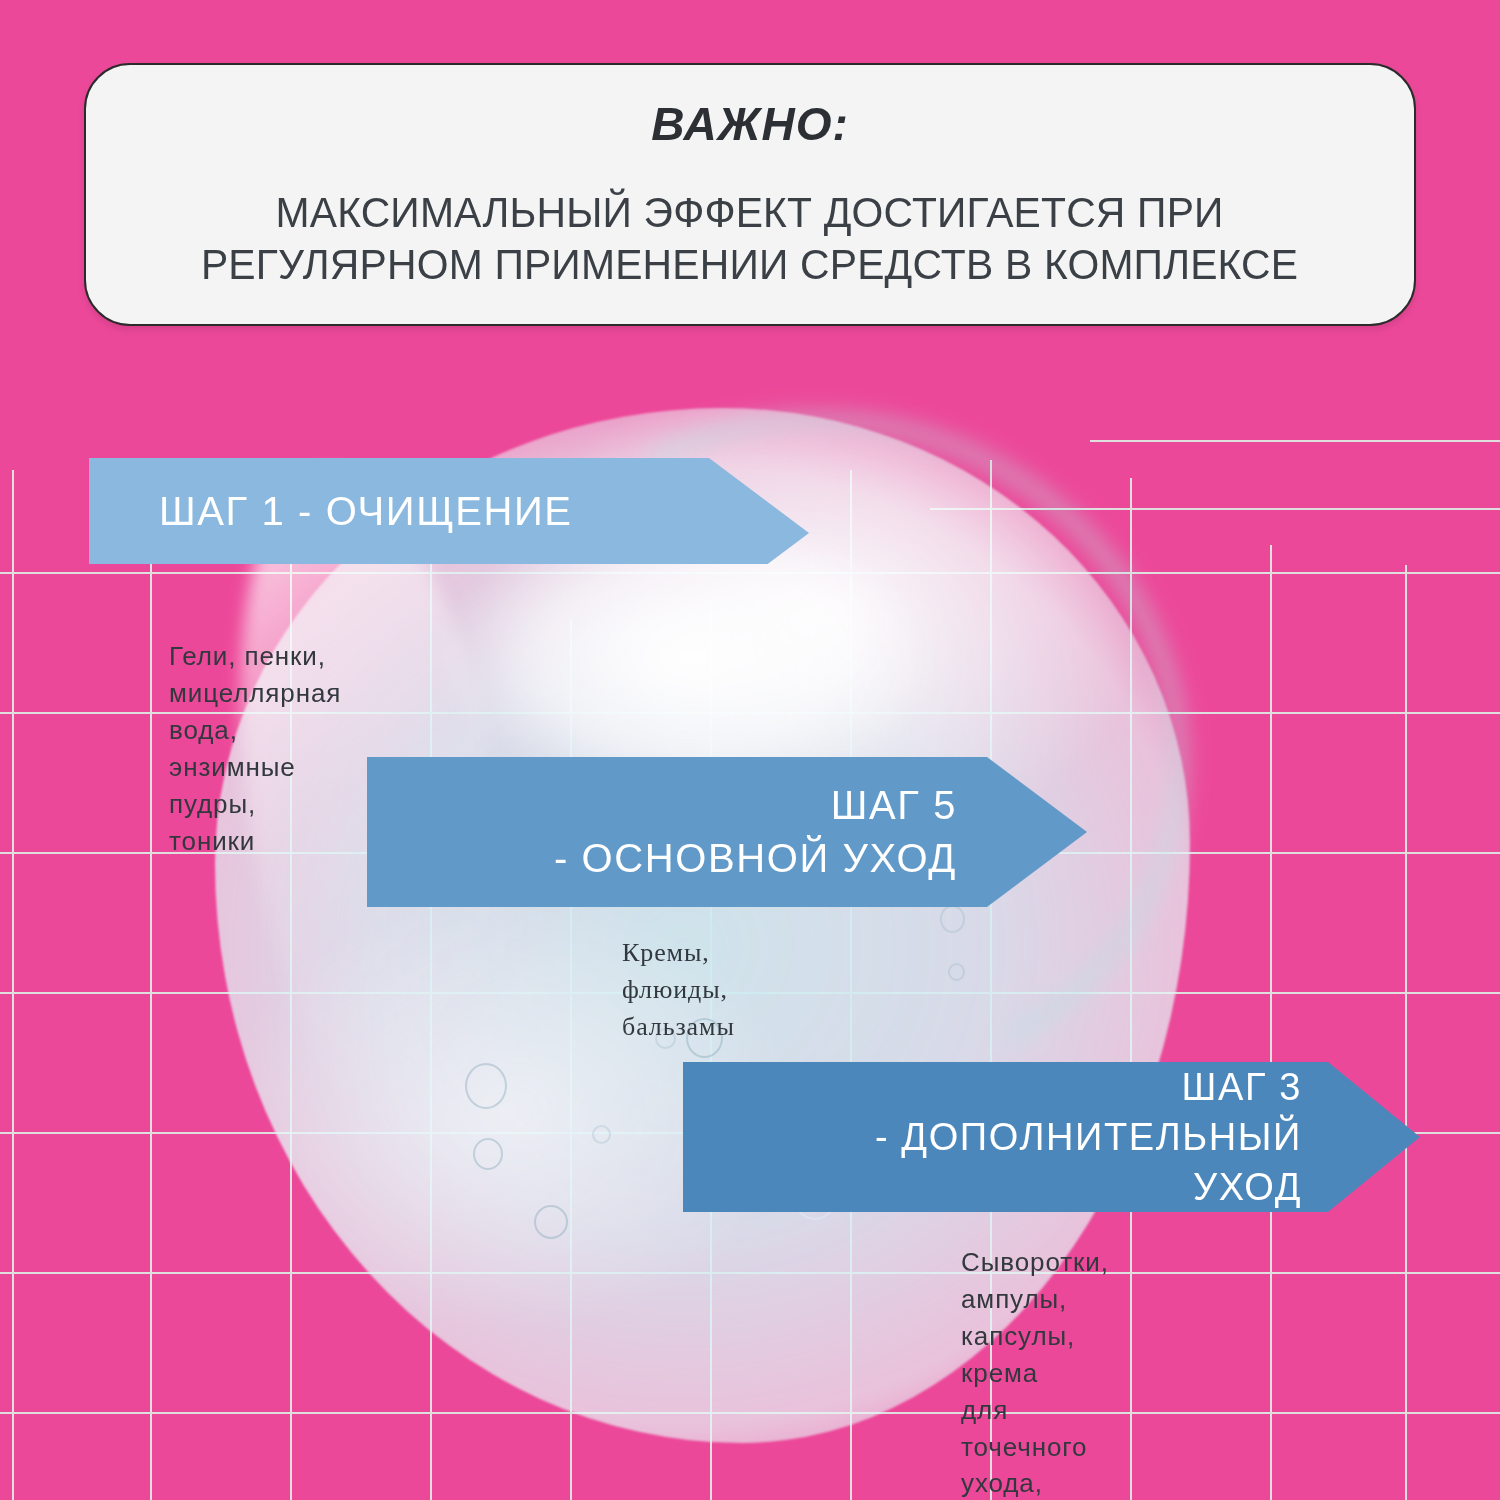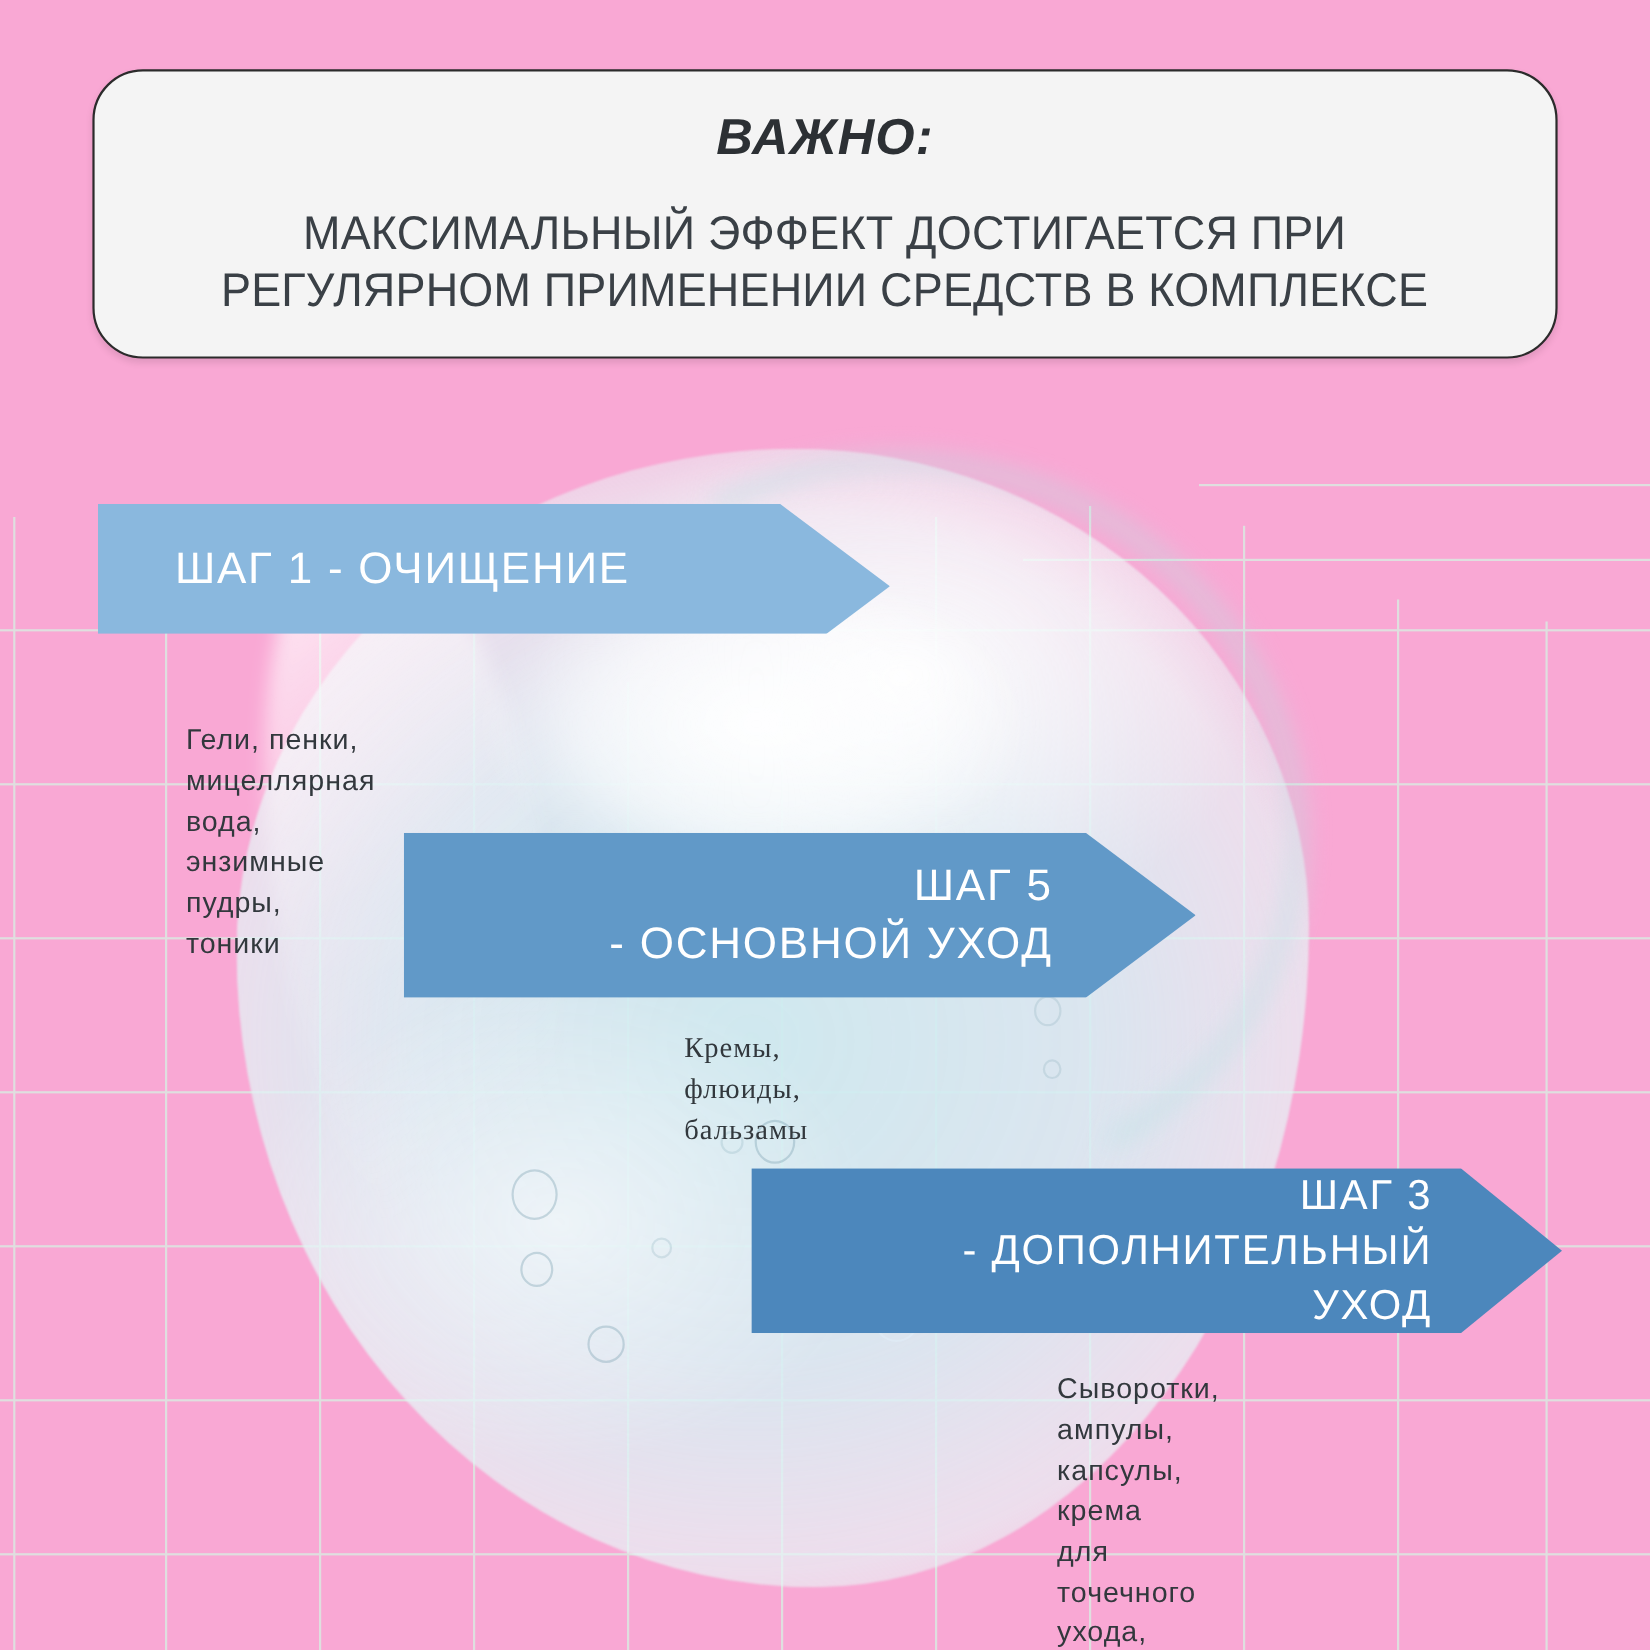--- a/index.html
+++ b/index.html
@@ -5,21 +5,21 @@
 <style>
   html, body {
     margin: 0;
     padding: 0;
     background: #f2f2f2;
   }
   #stage {
     position: relative;
     width: 1500px;
     height: 1500px;
-    background: #f9a8d4;
+    background: #ec4899;
     overflow: hidden;
     font-family: "Liberation Sans", "DejaVu Sans", sans-serif;
   }
 
   
   .grid-layer {
     position: absolute;
     inset: 0;
     z-index: 1;
     pointer-events: none;
@@ -158,28 +158,28 @@
     font-size: 26px;
     color: #32383d;
     line-height: 1.42;
     letter-spacing: 0.9px;
     white-space: pre-line;
   }
 
   
   #step1 { left: 89px; top: 458px; }
   #step1 .arrow {
-    width: 720px; height: 118px;
+    width: 720px; height: 106px;
     background: #8ab8de;
     clip-path: polygon(0 0, 620px 0, 720px 75px, 620px 150px, 0 150px);
     padding-left: 70px; padding-right: 120px;
     justify-content: flex-start;
   }
   #step1 .arrow-label { text-align: left; }
-  #step1 .step-desc { left: 80px; top: 196px; }
+  #step1 .step-desc { left: 80px; top: 180px; }
 
   
   #step2 { left: 367px; top: 757px; }
   #step2 .arrow {
     width: 720px; height: 150px;
     background: #6199c8;
     clip-path: polygon(0 0, 620px 0, 720px 75px, 620px 150px, 0 150px);
     padding-left: 60px; padding-right: 130px;
     justify-content: flex-end;
   }

